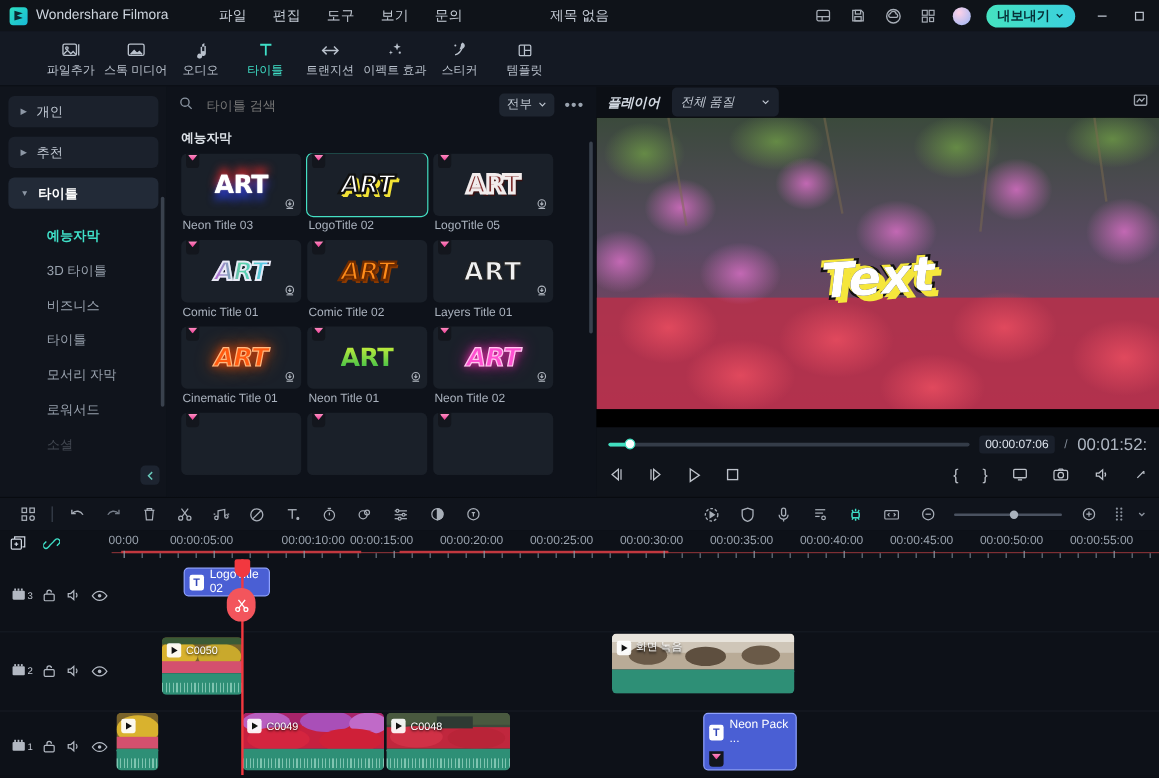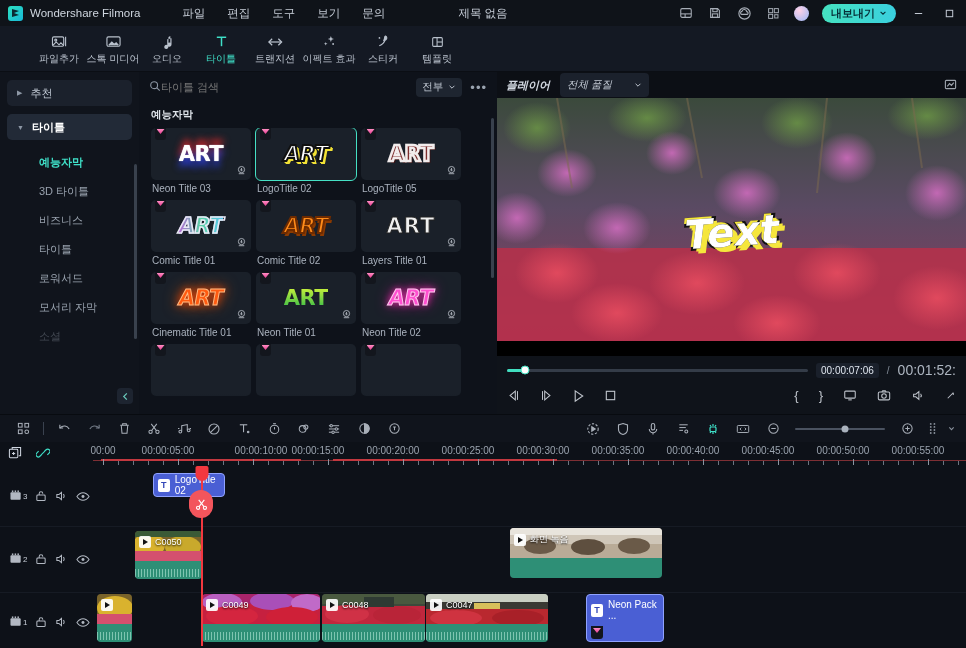--- a/index.html
+++ b/index.html
@@ -74,21 +74,21 @@
   }
   .collapse{
     position:absolute; right:6px; bottom:10px; width:16px;height:16px;
     border-radius:4px; background:#1d2430; color:#69c9bb;
     display:flex;align-items:center;justify-content:center; font-size:9px; cursor:pointer;
   }
   
   .library{ width:358px; background:#0e121a; display:flex; flex-direction:column; position:relative;}
   .searchbar{ height:30px; display:flex; align-items:center; padding:0 10px; gap:8px; }
   .search-in{
-    flex:1; display:flex; align-items:center; gap:0;
+    flex:1; display:flex; align-items:flex-end; gap:11px;
     color:#7d8794; font-size:11px;
   }
   .search-in input{
     background:transparent;border:none;outline:none;color:#c6ccd6;font-size:11px;
     font-family:"Liberation Sans",sans-serif; width:100%;
   }
   .filter{
     height:19px;padding:0 6px;border-radius:4px;background:#1e2530;
     display:flex;align-items:center;gap:5px;font-size:10.5px;color:#c0c8d2;cursor:pointer;
   }
@@ -371,32 +371,36 @@
     </span>
     <span class="lb">템플릿</span>
   </div>
 </div>
 
 <div class="main">
 
   <div class="sidebar">
     <div class="side-grp">
       <span class="caret">▶</span>
+      <span>개인</span>
+    </div>
+    <div class="side-grp">
+      <span class="caret">▶</span>
       <span>추천</span>
     </div>
     <div class="side-grp open">
       <span class="caret">▼</span>
       <span>타이틀</span>
     </div>
     <div class="side-sub sel">예능자막</div>
     <div class="side-sub">3D 타이틀</div>
     <div class="side-sub">비즈니스</div>
     <div class="side-sub">타이틀</div>
+    <div class="side-sub">모서리 자막</div>
     <div class="side-sub">로워서드</div>
-    <div class="side-sub">모서리 자막</div>
     <div class="side-sub" style="opacity:.35">소셜</div>
     <div class="side-scroll"></div>
     <div class="collapse">
       <svg width="7" height="9" viewBox="0 0 8 10" fill="none" stroke="#69c9bb" stroke-width="1.4">
           <path d="M5.5 1.5 2 5l3.5 3.5"></path>
         </svg>
     </div>
   </div>
 
   <div class="library">
@@ -1197,43 +1201,20 @@
               <div class="wave"></div>
             </div>
           <div class="clip-lbl">
             <span class="playbtn">
                 <i></i>
               </span>
             <span>C0048</span>
           </div>
         </div>
 
-        <div class="clip clip-video" style="left:333px;top:2px;width:122px;height:48px">
-          <div class="strip">
-            <svg width="122" height="30" viewBox="0 0 122 30" preserveAspectRatio="none">
-              <rect width="122" height="30" fill="#8e9a84"></rect>
-              <rect y="0" width="122" height="8" fill="#c9cfc2"></rect>
-              <rect y="8" width="122" height="7" fill="#3a3a33"></rect>
-              <rect y="15" width="122" height="15" fill="#b9282f"></rect>
-              <ellipse cx="30" cy="24" rx="26" ry="8" fill="#cf3340"></ellipse>
-              <ellipse cx="92" cy="24" rx="26" ry="8" fill="#a82028"></ellipse>
-              <rect x="48" y="9" width="26" height="6" fill="#d8c05a"></rect>
-            </svg>
-          </div>
-          <div class="aline"></div>
-          <div class="aud">
-              <div class="wave"></div>
-            </div>
-          <div class="clip-lbl">
-            <span class="playbtn">
-                <i></i>
-              </span>
-            <span>C0047</span>
-          </div>
-        </div>
 
         <div class="clip clip-title" style="left:493px;top:2px;width:78px;height:48px;align-items:flex-start;padding-top:4px;flex-direction:column;gap:5px">
           <div style="display:flex;align-items:center;gap:5px">
             <span class="t-badge">T</span>
             <span>Neon Pack ...</span>
           </div>
           <span class="gem" style="position:static;width:12px;height:13px">
               <i></i>
             </span>
         </div>

